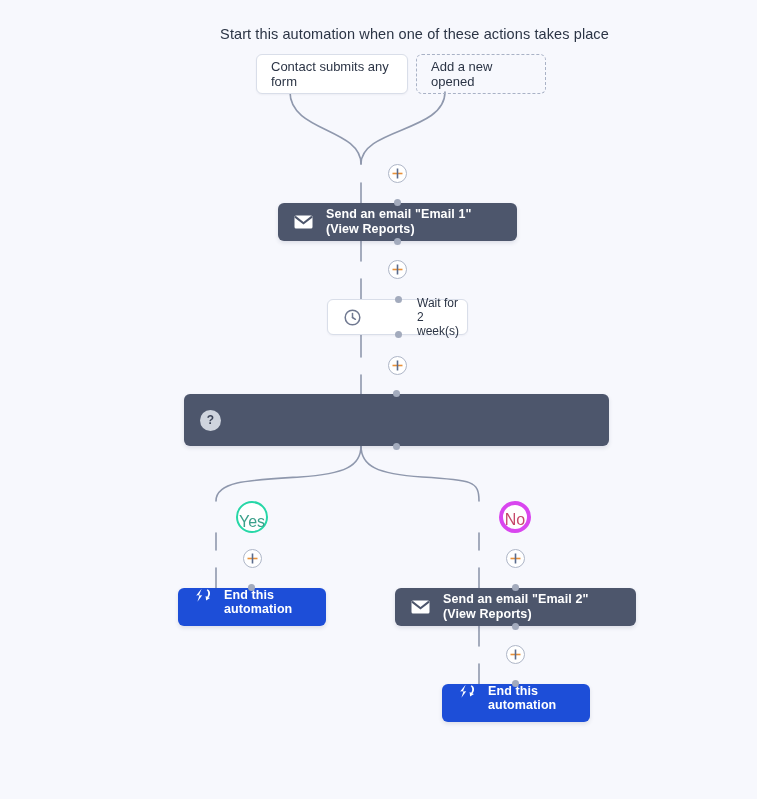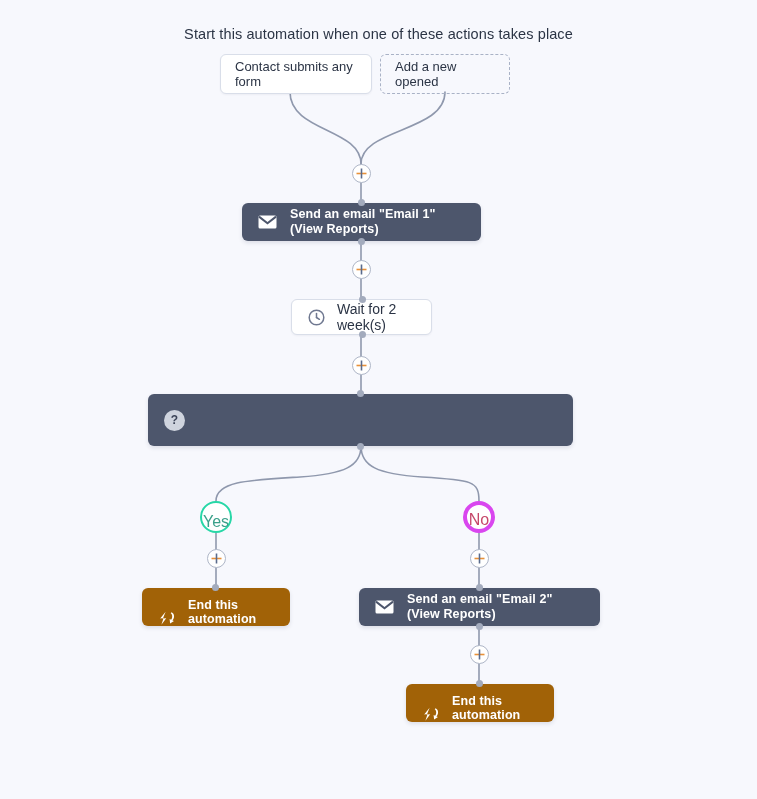--- a/index.html
+++ b/index.html
@@ -13,20 +13,21 @@
     background: #f7f8fd;
     font-family: "Liberation Sans", sans-serif;
     overflow: hidden;
     position: relative;
   }
 
   #canvas {
     position: relative;
     width: 757px;
     height: 799px;
+    padding-left: 36px;
   }
 
   
   #connectors {
     position: absolute;
     left: 0; top: 0;
     width: 757px;
     height: 799px;
     pointer-events: none;
     z-index: 1;
@@ -113,30 +114,31 @@
     background: #ffffff;
     border: 1px solid #d9dee9;
     border-radius: 6px;
     display: flex;
     align-items: center;
     padding: 0 16px;
     box-shadow: 0 1px 2px rgba(35,45,70,0.05);
   }
   .wait .label {
     color: #2b3445;
-    font-size: 14px;
+    font-size: 12px;
+    margin-left: 44px;
   }
   .wait .icon-slot { margin-right: 12px; display: flex; align-items: center; }
 
   
   .endnode {
-    background: #a16207;
-    border-radius: 6px;
-    display: flex;
-    align-items: flex-end;
+    background: #1d4ed8;
+    border-radius: 6px;
+    display: flex;
+    align-items: flex-start;
     padding: 0 16px;
     box-shadow: 0 2px 4px rgba(35,45,70,0.12);
   }
   .endnode .label {
     color: #ffffff;
     font-size: 12.5px;
     font-weight: bold;
     letter-spacing: 0.1px;
   }
   .endnode .icon-slot { margin-right: 12px; display: flex; align-items: center; }

